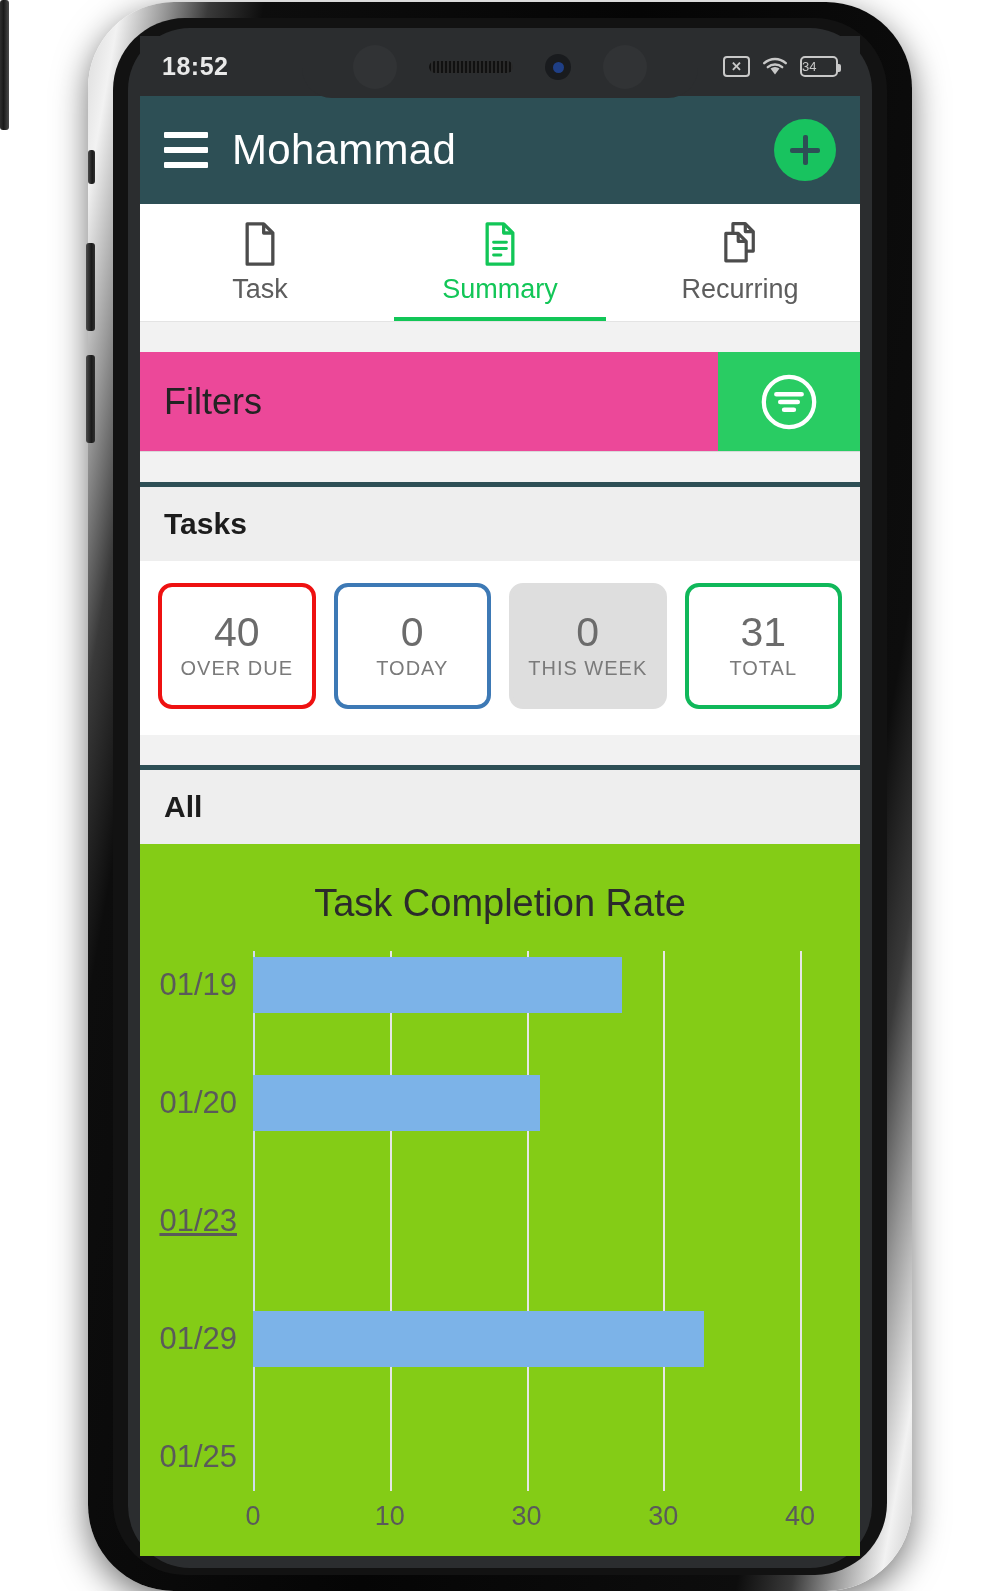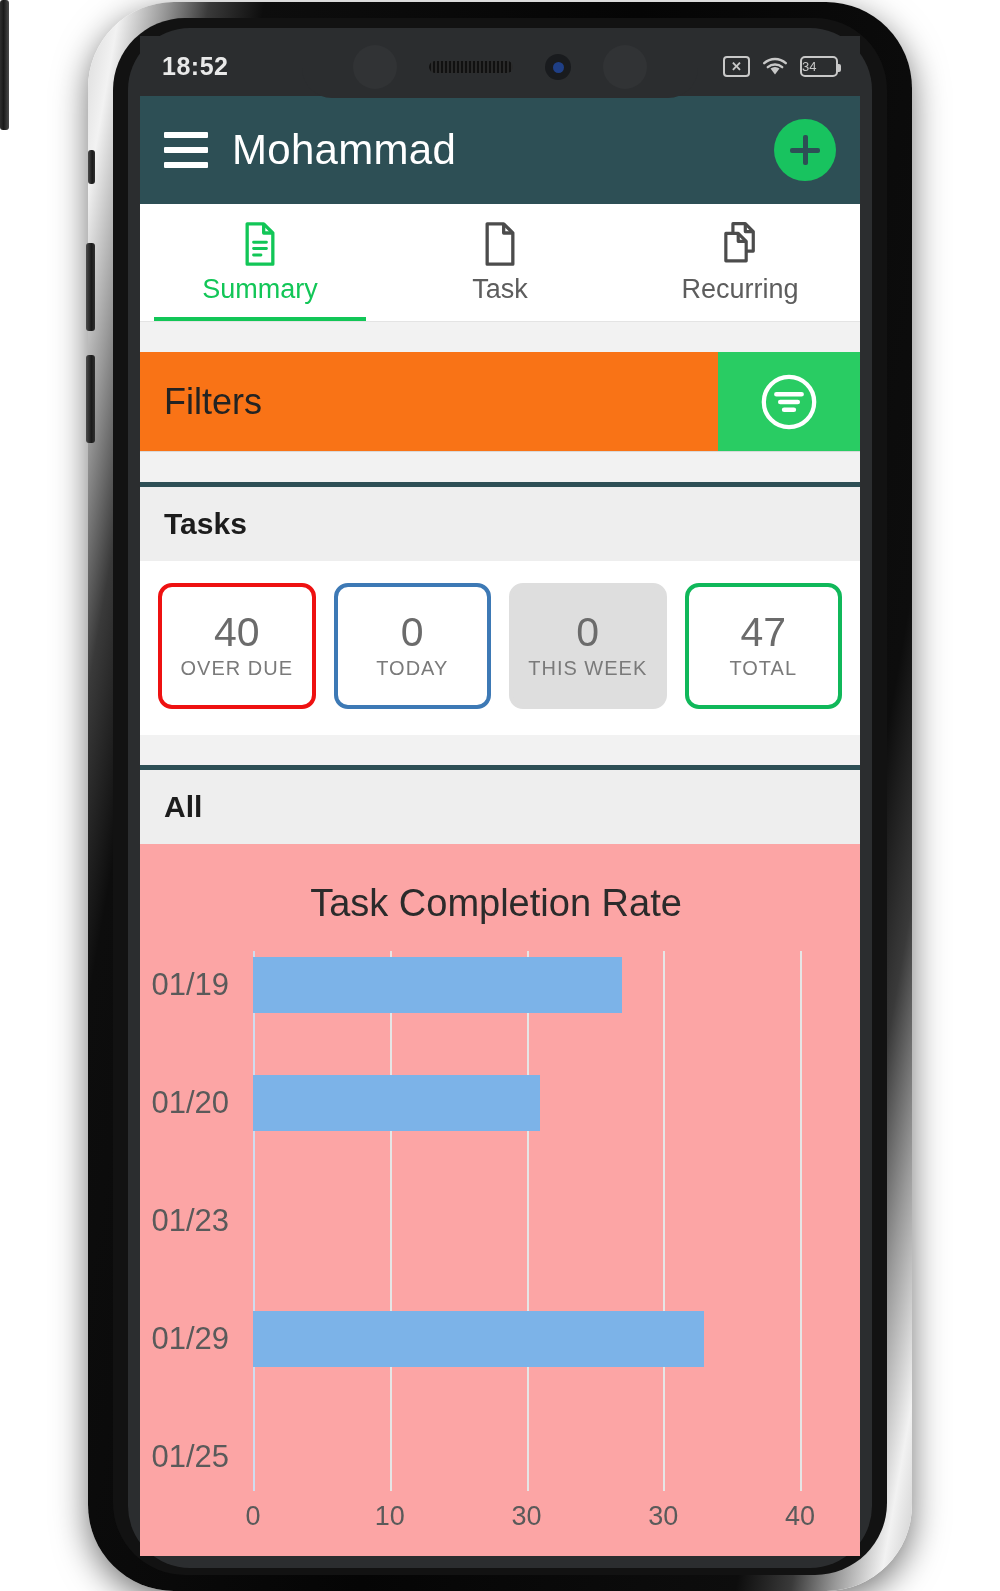--- a/index.html
+++ b/index.html
@@ -98,37 +98,37 @@
   .tab.active::after { content:""; position:absolute; left:6%; right:6%; bottom:0; height:4px; background:#12c657; }
   .tab svg { display:block; }
 
   .gapbar { height: 30px; background: #f2f2f2; }
   .divline { height: 5px; background: #2d4f55; }
 
   
   .sec-head { background: #eeeeee; padding: 20px 24px; font-size: 30px; font-weight: bold; color: #1c1c1c; }
 
   
-  .filters-row { display:flex; height: 100px; background:#f97316; border-bottom:1px solid #d9d9d9; }
+  .filters-row { display:flex; height: 100px; background:#ec4899; border-bottom:1px solid #d9d9d9; }
   .filters-label { flex:1; display:flex; align-items:center; padding-left: 24px; font-size: 36px; color:#232323; }
   .filter-btn { width: 142px; background:#29cc63; display:flex; align-items:center; justify-content:center; cursor:pointer; }
 
   
   .cards { background:#fff; display:flex; gap: 18px; padding: 22px 18px 26px 18px; }
   .card { flex:1; height: 126px; border-radius: 14px; background:#fff;
           display:flex; flex-direction:column; align-items:center; justify-content:center; gap:4px; cursor:pointer; }
   .card .num { font-size: 41px; color:#6b6b6b; line-height:1; }
   .card .cap { font-size: 20px; color:#7a7a7a; letter-spacing: 1px; }
   .card.red   { border: 4px solid #ee1111; }
   .card.blue  { border: 4px solid #3d79b5; }
   .card.gray  { background: #dedede; border: 4px solid #dedede; }
   .card.green { border: 4px solid #10b85a; }
 
   
-  .chart-wrap { background:#fca5a5; padding: 20px 8px 0 0; }
+  .chart-wrap { background:#84cc16; padding: 20px 0 0 0; }
   .chart-title { text-align:center; font-size: 38px; color:#2b2b2b; padding: 18px 0 10px 0; }
   .plot { position: relative; margin: 16px 0 0 0; height: 540px; }
   .gridline { position:absolute; top:0; bottom:0; width:2px; background:#e6e6e6; }
   .gridline.axis { background:#cfdcef; }
   .ylabel { position:absolute; right: 0; font-size: 31px; color:#5a5a5a; transform: translateY(-50%); }
   .bar { position:absolute; height: 56px; background:#7cb3e8; transform: translateY(-50%); }
   .xticks { position: relative; height: 56px; }
   .xtick { position:absolute; transform: translateX(-50%); font-size: 27px; color:#5a5a5a; top: 10px; }
   .xaxis-title { text-align:center; font-size: 30px; color:#4c4c4c; padding-top: 6px; }
 </style>
@@ -177,35 +177,35 @@
         <span></span>
           <span></span>
           <span></span>
       </div>
       <div class="app-title">Mohammad</div>
       <div class="fab"></div>
     </div>
 
     <div class="tabs">
 
+      <div class="tab">
+        <svg width="44" height="48" viewBox="0 0 24 26">
+          <path d="M5 2 h9 l5 5 v17 H5 Z" fill="none" stroke="#4c4c4c" stroke-width="1.8" stroke-linejoin="round"></path>
+          <path d="M14 2 v5 h5" fill="none" stroke="#4c4c4c" stroke-width="1.8" stroke-linejoin="round"></path>
+        </svg>
+        <div class="lbl">Task</div>
+      </div>
+
       <div class="tab active">
         <svg width="44" height="48" viewBox="0 0 24 26">
           <path d="M5 2 h9 l5 5 v17 H5 Z" fill="none" stroke="#12c657" stroke-width="1.8" stroke-linejoin="round"></path>
           <path d="M14 2 v5 h5" fill="none" stroke="#12c657" stroke-width="1.8" stroke-linejoin="round"></path>
           <path d="M8.5 12 h7 M8.5 15.5 h7 M8.5 19 h4" stroke="#12c657" stroke-width="1.6" stroke-linecap="round"></path>
         </svg>
         <div class="lbl">Summary</div>
-      </div>
-
-      <div class="tab">
-        <svg width="44" height="48" viewBox="0 0 24 26">
-          <path d="M5 2 h9 l5 5 v17 H5 Z" fill="none" stroke="#4c4c4c" stroke-width="1.8" stroke-linejoin="round"></path>
-          <path d="M14 2 v5 h5" fill="none" stroke="#4c4c4c" stroke-width="1.8" stroke-linejoin="round"></path>
-        </svg>
-        <div class="lbl">Task</div>
       </div>
 
       <div class="tab">
         <svg width="46" height="48" viewBox="0 0 26 26">
           <path d="M9 1.5 h7 l4.5 4.5 v11 H9 Z" fill="none" stroke="#4c4c4c" stroke-width="1.8" stroke-linejoin="round"></path>
           <path d="M16 1.5 v4.5 h4.5" fill="none" stroke="#4c4c4c" stroke-width="1.8" stroke-linejoin="round"></path>
           <path d="M5 7 h7 l4.5 4.5 v11 H5 Z" fill="#fff" stroke="#4c4c4c" stroke-width="1.8" stroke-linejoin="round"></path>
           <path d="M12 7 v4.5 h4.5" fill="none" stroke="#4c4c4c" stroke-width="1.8" stroke-linejoin="round"></path>
         </svg>
         <div class="lbl">Recurring</div>
@@ -237,21 +237,21 @@
       </div>
       <div class="card blue">
         <div class="num">0</div>
         <div class="cap">TODAY</div>
       </div>
       <div class="card gray">
         <div class="num">0</div>
         <div class="cap">THIS WEEK</div>
       </div>
       <div class="card green">
-        <div class="num">47</div>
+        <div class="num">31</div>
         <div class="cap">TOTAL</div>
       </div>
     </div>
 
     <div class="gapbar"></div>
     <div class="divline"></div>
 
     <div class="sec-head">All</div>
 
     <div class="chart-wrap">
@@ -260,21 +260,21 @@
       <div class="plot" id="plot">
           <div class="gridline axis" style="left: 113px;"></div>
           <div class="gridline" style="left: 249.75px;"></div>
           <div class="gridline" style="left: 386.5px;"></div>
           <div class="gridline" style="left: 523.25px;"></div>
           <div class="gridline" style="left: 660px;"></div>
           <div class="ylabel" style="top: 34px; right: 623px;">01/19</div>
           <div class="bar" style="left: 113px; top: 34px; width: 369.225px; background: rgb(124, 179, 232);"></div>
           <div class="ylabel" style="top: 152px; right: 623px;">01/20</div>
           <div class="bar" style="left: 113px; top: 152px; width: 287.175px; background: rgb(124, 179, 232);"></div>
-          <div class="ylabel" style="top: 270px; right: 623px;">01/23</div>
+          <div class="ylabel" style="top: 270px; right: 623px; text-decoration: underline;">01/23</div>
           <div class="ylabel" style="top: 388px; right: 623px;">01/29</div>
           <div class="bar" style="left: 113px; top: 388px; width: 451.275px; background: rgb(124, 179, 232);"></div>
           <div class="ylabel" style="top: 506px; right: 623px;">01/25</div>
         </div>
 
       <div class="xticks" id="xticks">
           <div class="xtick" style="left: 113px;">0</div>
           <div class="xtick" style="left: 249.75px;">10</div>
           <div class="xtick" style="left: 386.5px;">30</div>
           <div class="xtick" style="left: 523.25px;">30</div>

